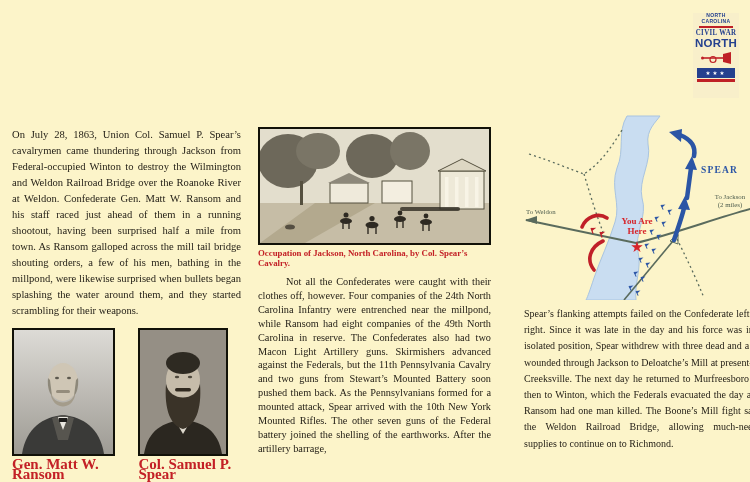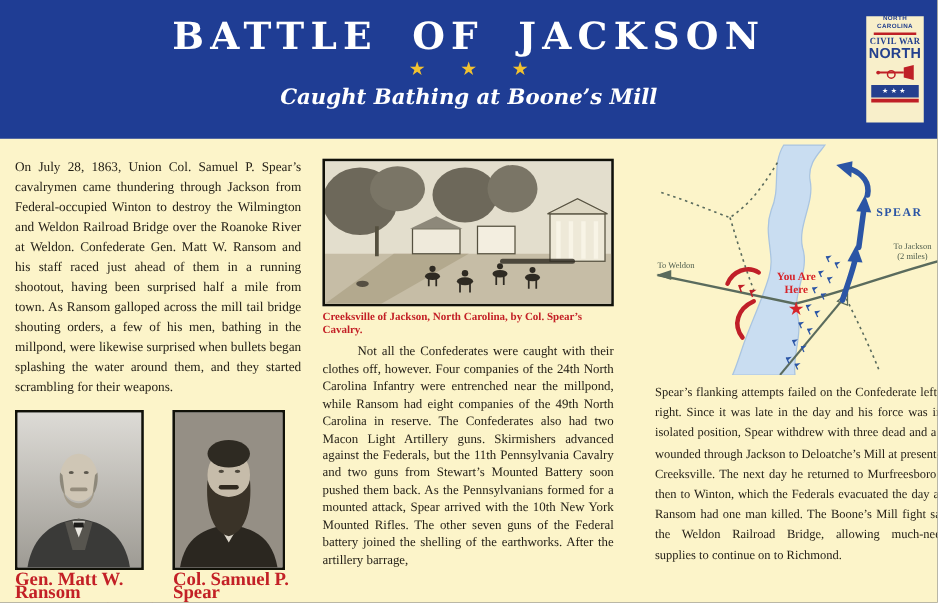--- a/index.html
+++ b/index.html
@@ -47,25 +47,20 @@
   .map-label{font-family:"Liberation Serif",serif;fill:#4d5c4d;font-size:6.8px;}
   .map-spear{font-family:"Liberation Serif",serif;fill:#2b55a5;font-weight:bold;font-size:9.5px;letter-spacing:1.2px;}
   .map-yah{font-family:"Liberation Serif",serif;fill:#d6242a;font-weight:bold;font-size:9px;}
   .map-star{font-size:15px;fill:#d6242a;}
 </style>
 </head>
 <body>
 
 <div id="sign">
 
-  <div class="header">
-    <div class="title">BATTLE OF JACKSON</div>
-    <div class="hstars">★ ★ ★</div>
-    <div class="subtitle">Caught Bathing at Boone’s Mill</div>
-  </div>
 
   <div class="logo">
     <div class="state">NORTH</div>
     <div class="state">CAROLINA</div>
     <div class="redrule"></div>
     <div class="cw">CIVIL WAR</div>
     <div class="trails">NORTH</div>
     <svg class="bugle" width="32" height="13" viewBox="0 0 32 13">
       <line x1="3" y1="6" x2="23" y2="6" stroke="#bf2026" stroke-width="1.6"></line>
       <circle cx="13" cy="7.5" r="3" fill="none" stroke="#bf2026" stroke-width="1.2"></circle>
@@ -158,21 +153,21 @@
           <circle cx="140" cy="84" r="2.4"></circle>
           <line x1="137" y1="92" x2="137" y2="99" stroke="#2e2a22" stroke-width="1.4"></line>
           <line x1="143" y1="92" x2="143" y2="99" stroke="#2e2a22" stroke-width="1.4"></line>
         <ellipse cx="166" cy="93" rx="6" ry="3"></ellipse>
           <circle cx="166" cy="87" r="2.4"></circle>
           <line x1="163" y1="95" x2="163" y2="102" stroke="#2e2a22" stroke-width="1.4"></line>
           <line x1="169" y1="95" x2="169" y2="102" stroke="#2e2a22" stroke-width="1.4"></line>
         <ellipse cx="30" cy="98" rx="5" ry="2.5" opacity=".7"></ellipse>
       </g>
     </svg>
-    <div class="engraving-caption">Creeksville of Jackson, North Carolina, by Col. Spear’s Cavalry.</div>
+    <div class="engraving-caption">Occupation of Jackson, North Carolina, by Col. Spear’s Cavalry.</div>
     <div class="para-center">Not all the Confederates were caught with their clothes off, however. Four companies of the 24th North Carolina Infantry were entrenched near the millpond, while Ransom had eight companies of the 49th North Carolina in reserve. The Confederates also had two Macon Light Artillery guns. Skirmishers advanced against the Federals, but the 11th Pennsylvania Cavalry and two guns from Stewart’s Mounted Battery soon pushed them back. As the Pennsylvanians formed for a mounted attack, Spear arrived with the 10th New York Mounted Rifles. The other seven guns of the Federal battery joined the shelling of the earthworks. After the artillery barrage,</div>
   </div>
 
   <div class="col col-right">
     <svg width="243" height="188" viewBox="0 0 243 188">
       <defs>
         <g id="flag">
           <line x1="0" y1="0" x2="0" y2="6" stroke-width="1.2"></line>
           <path d="M0,0 L5,1.6 L0,3.2 Z" stroke="none"></path>
         </g>

